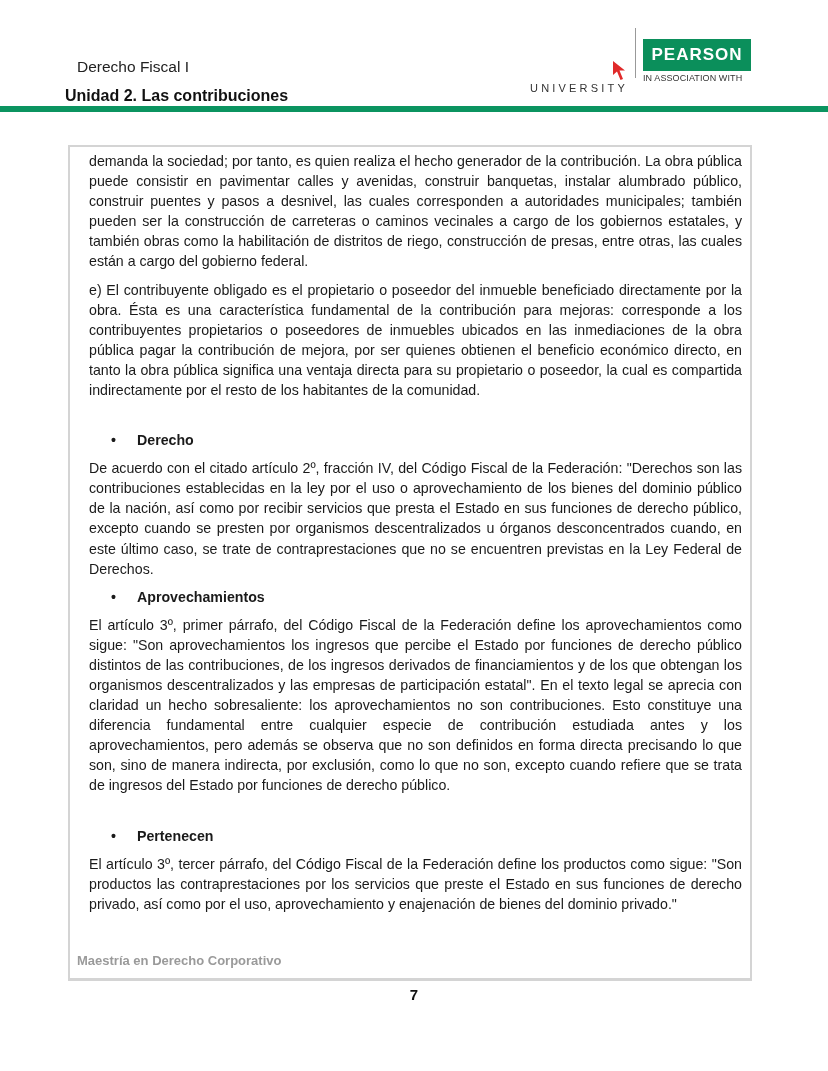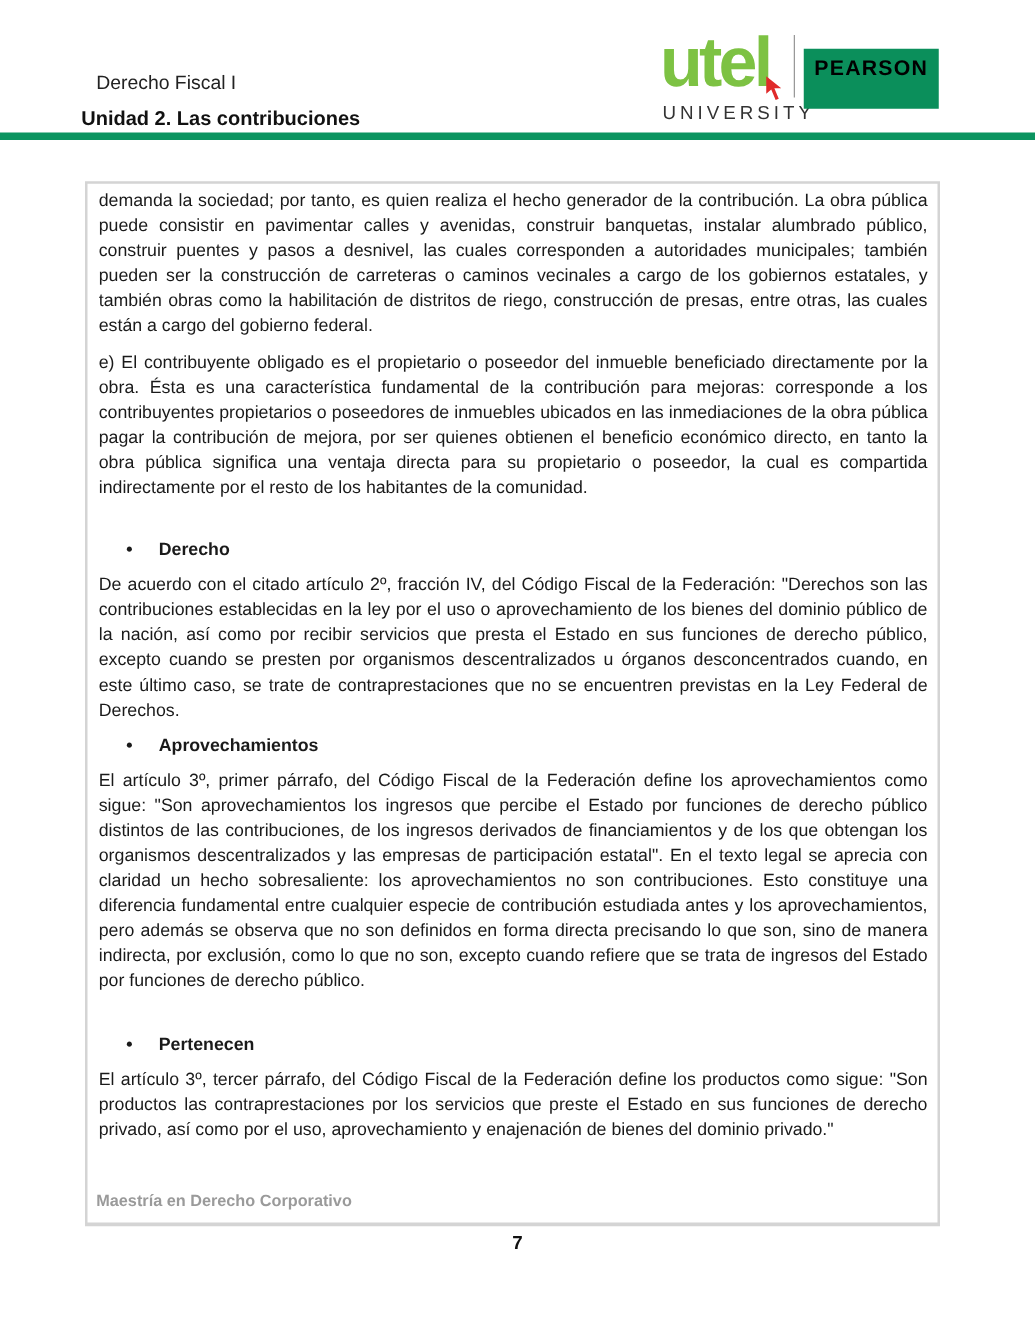--- a/index.html
+++ b/index.html
@@ -18,32 +18,32 @@
   .green-rule {
     position: absolute; left: 0; top: 106px; width: 828px; height: 6px; background: #0b9460;
   }
   .logo { position: absolute; left: 528px; top: 22px; width: 240px; height: 80px; }
   .logo-utel {
     position: absolute; left: 0; top: 0; font-size: 56px; font-weight: bold; color: #7dc243;
     letter-spacing: -3px; line-height: 56px; font-family: "Liberation Sans", sans-serif;
   }
   .logo-cursor { position: absolute; left: 84px; top: 38px; width: 16px; height: 22px; }
   .logo-university {
-    position: absolute; left: 2px; top: 60px; font-size: 15px; letter-spacing: 3.2px; color: #333;
+    position: absolute; left: 2px; top: 60px; font-size: 11px; letter-spacing: 3.2px; color: #333;
   }
   .logo-divider { position: absolute; left: 107px; top: 6px; width: 1px; height: 50px; background: #999; }
   .logo-assoc { position: absolute; left: 115px; top: 3px; font-size: 9px; color: #333; letter-spacing: 0.1px; margin-top: 48px; }
   .logo-pearson {
-    position: absolute; left: 115px; top: 17px; width: 108px; height: 48px; background: #0b8f5b;
-    color: #000000; font-size: 17px; font-weight: bold; text-align: center; line-height: 32px; letter-spacing: 1px;
+    position: absolute; left: 115px; top: 17px; width: 108px; height: 32px; background: #0b8f5b;
+    color: #ffffff; font-size: 17px; font-weight: bold; text-align: center; line-height: 32px; letter-spacing: 1px;
   }
   .content-box {
     position: absolute; left: 68px; top: 145px; width: 684px; height: 836px;
     border: 2px solid #d4d4d4; border-bottom-width: 3px; box-sizing: border-box; overflow: hidden;
-    padding: 4px 8px 0 9px;
+    padding: 4px 8px 0 19px;
   }
   .para {
     font-size: 14.2px; line-height: 20.1px; text-align: justify; margin: 0 0 8px 0; color: #1a1a1a;
   }
   .bullet {
     font-size: 14.2px; font-weight: bold; margin: 0; line-height: 20px; position: relative; padding-left: 48px;
   }
   .bullet .dot { position: absolute; left: 22px; top: 0; font-weight: bold; }
   .gap-lg { height: 22px; }
   .gap-sm { height: 8px; }
@@ -51,21 +51,20 @@
   .footer-program { position: absolute; left: 77px; top: 953px; font-size: 13px; font-weight: bold; color: #9a9a9a; }
 </style>
 </head>
 <body>
 
 <div>
   <div class="header-course">Derecho Fiscal I</div>
   <div class="header-unit">Unidad 2. Las contribuciones</div>
 
   <div class="logo">
-    <div class="logo-utel">utel</div>
     <svg class="logo-cursor" viewBox="0 0 16 22">
       <path d="M1 1 L1 15 L5 11.5 L8.5 20 L11 19 L7.5 10.5 L13 10.5 Z" fill="#e02a2a"></path>
     </svg>
     <div class="logo-university">UNIVERSITY</div>
     <div class="logo-divider"></div>
     <div class="logo-assoc">IN ASSOCIATION WITH</div>
     <div class="logo-pearson">PEARSON</div>
   </div>
 
   <div class="green-rule"></div>

